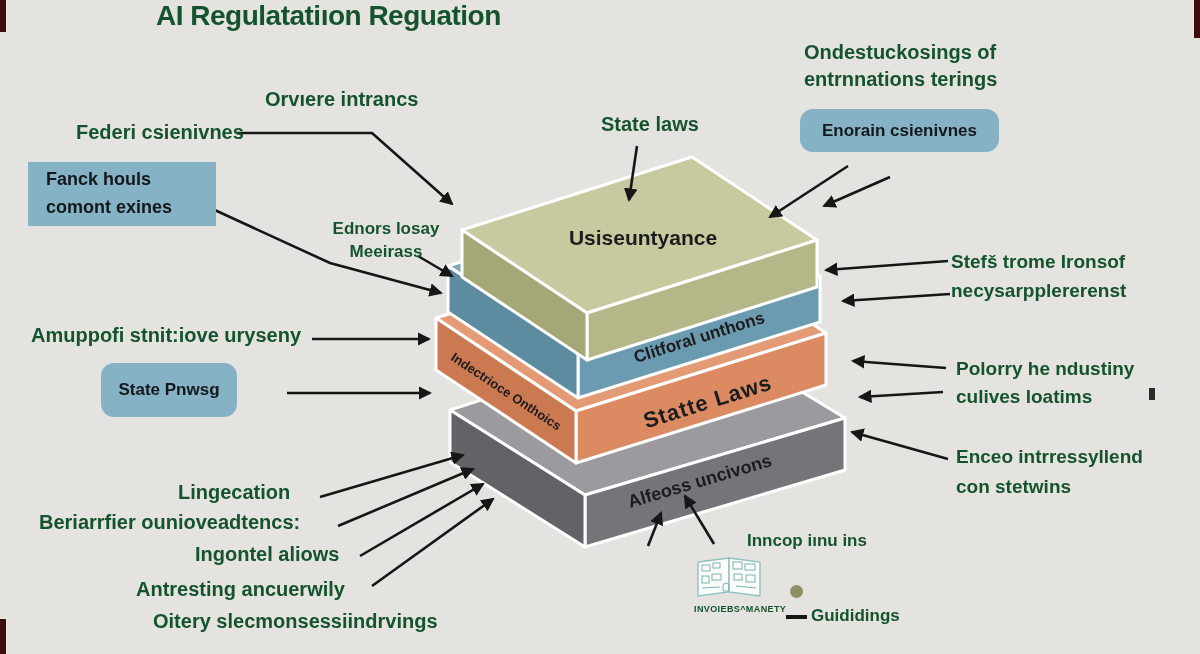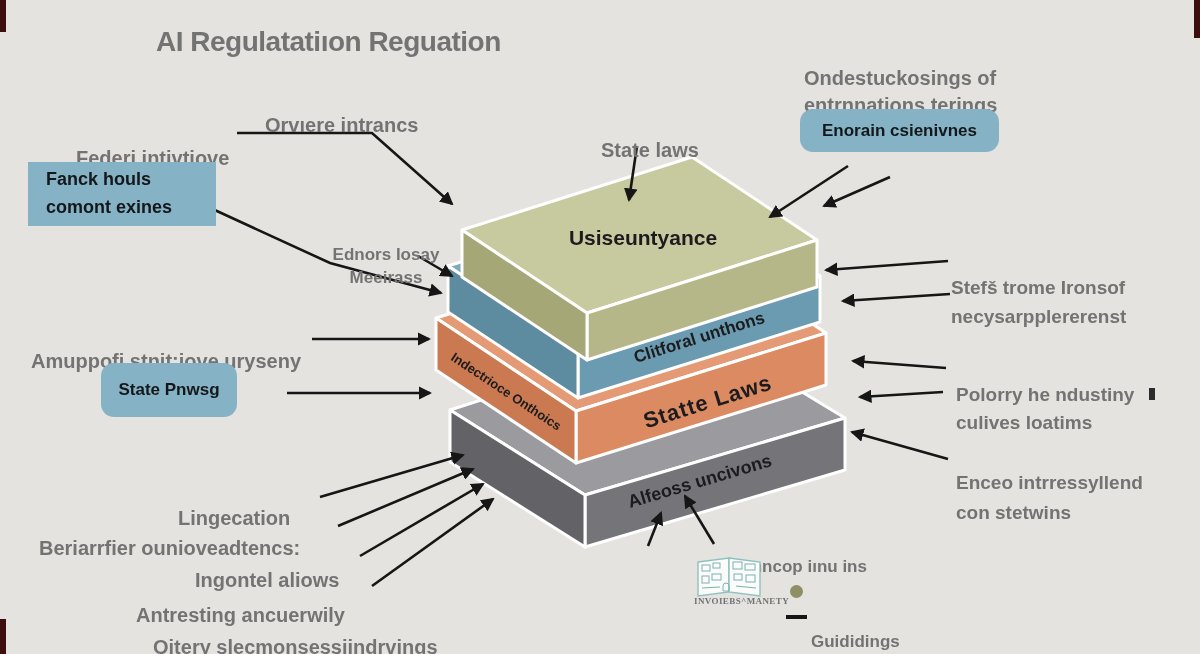--- a/index.html
+++ b/index.html
@@ -1,23 +1,22 @@
 <!DOCTYPE html>
 <html><head>
 <meta charset="utf-8">
 <style>
   html,body{margin:0;padding:0;}
   #canvas{
     position:relative;width:1200px;height:654px;overflow:hidden;
     font-family:"Liberation Sans",sans-serif;color:#1b1b1d;
   }
   .lbl{
-    position:absolute;font-weight:700;color:#737373;white-space:nowrap;
+    position:absolute;font-weight:700;color:#14532d;white-space:nowrap;
     line-height:1.15;
-    margin-top:26px;
   }
   .sz28{font-size:28px;letter-spacing:-0.5px;}
   .sz20{font-size:20px;}
   .sz19{font-size:19px;}
   .sz18{font-size:18px;}
   .sz17{font-size:17px;}
   .bluebox{
     position:absolute;display:flex;flex-direction:column;justify-content:center;
     font-weight:700;color:#14181b;
   }
@@ -93,21 +92,21 @@
       <line class="arrow" x1="360" y1="556" x2="483" y2="484" marker-end="url(#arrowhead)"></line>
       <line class="arrow" x1="372" y1="586" x2="493" y2="499" marker-end="url(#arrowhead)"></line>
       <line class="arrow" x1="648" y1="546" x2="661" y2="513" marker-end="url(#arrowhead)"></line>
       <line class="arrow" x1="714" y1="544" x2="685" y2="496" marker-end="url(#arrowhead)"></line>
     </g>
   </svg>
 
   <div class="lbl sz28" style="left:156px;top:0px;">AI Regulatatiıon Reguation</div>
 
   <div class="lbl sz20" style="left:265px;top:88px;">Orvıere intrancs</div>
-  <div class="lbl sz20" style="left:76px;top:121px;">Federi intivtiove</div>
+  <div class="lbl sz20" style="left:76px;top:121px;">Federi csienivnes</div>
 
   <div class="bluebox sz18" style="left: 28px; top: 162px; width: 170px; height: 64px; padding-left: 18px; line-height: 1.55; background-color: rgb(133, 178, 196);">
     <div>Fanck houls</div>
     <div>comont exines</div>
   </div>
 
   <div class="lbl sz17 center" style="left:326px;top:219px;width:120px;">Ednors losay</div>
   <div class="lbl sz17 center" style="left:326px;top:242px;width:120px;">Meeirass</div>
 
   <div class="lbl sz20" style="left:601px;top:113px;">State laws</div>
@@ -154,21 +153,21 @@
         <rect x="37" y="6" width="9" height="7"></rect>
         <rect x="49" y="8" width="10" height="6"></rect>
         <rect x="38" y="18" width="8" height="6"></rect>
         <rect x="50" y="19" width="9" height="7"></rect>
         <path d="M27,30 a3,3 0 0 1 6,0 l0,5 l-6,0 z"></path>
         <line x1="6" y1="32" x2="24" y2="31"></line>
         <line x1="40" y1="30" x2="60" y2="32"></line>
       </g>
     </svg>
   </div>
-  <div class="lbl" style="left:694px;top:570px;font-size:9px;letter-spacing:0.4px;font-family:Liberation Serif, serif;">INVOIEBS^MANETY</div>
+  <div class="lbl" style="left:694px;top:604px;font-size:9px;letter-spacing:0.4px;">INVOIEBS^MANETY</div>
 
   <div class="legend-dot" style="left: 790px; top: 585px; background-color: rgb(143, 143, 102);"></div>
   <div class="legend-dash" style="left:786px;top:615px;"></div>
   <div class="lbl sz17" style="left:811px;top:606px;">Guididings</div>
 
   <div class="edge-mark" style="left: 0px; top: 0px; width: 6px; height: 32px; background-color: rgb(61, 14, 14);"></div>
   <div class="edge-mark" style="left: 0px; top: 619px; width: 6px; height: 35px; background-color: rgb(61, 14, 14);"></div>
   <div class="edge-mark" style="left: 1194px; top: 0px; width: 6px; height: 38px; background-color: rgb(61, 14, 14);"></div>
   <div class="edge-mark" style="left: 1149px; top: 388px; width: 6px; height: 12px; background-color: rgb(43, 43, 43);"></div>
 

